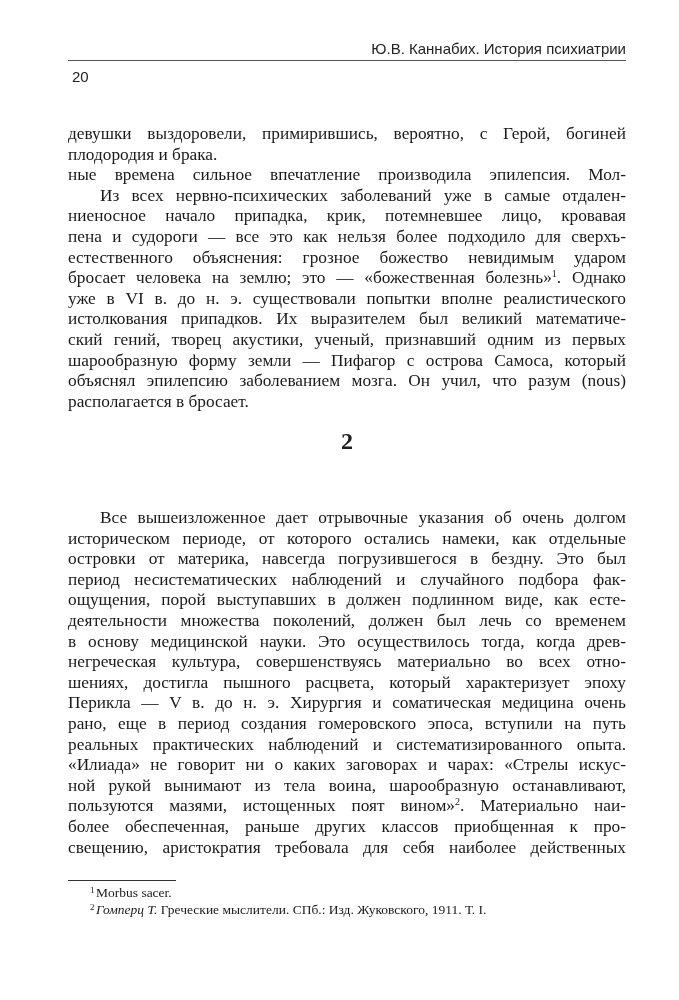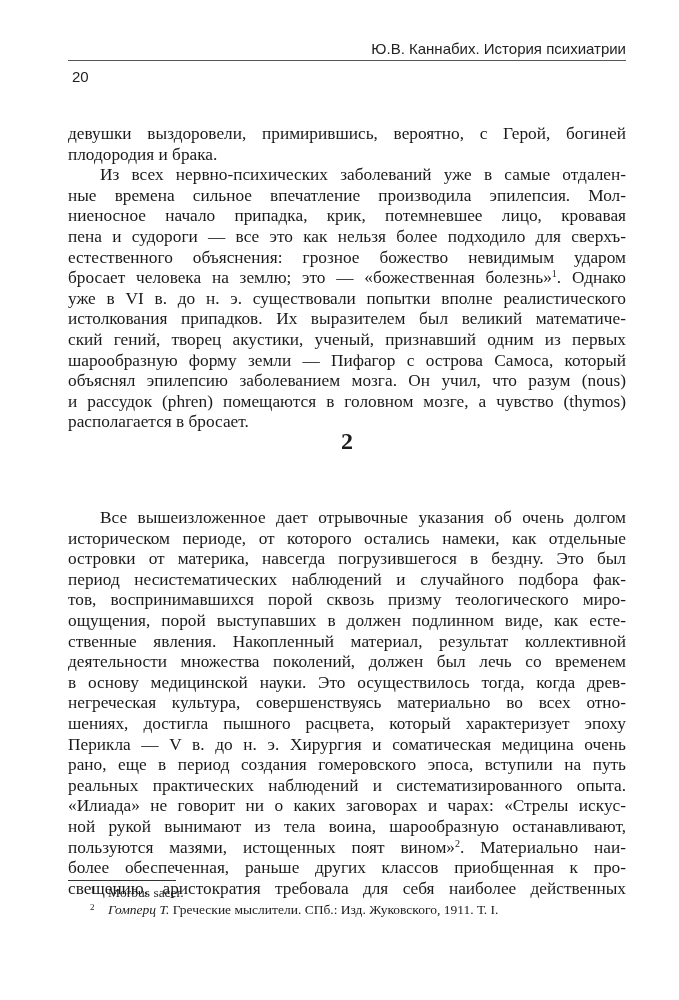--- a/index.html
+++ b/index.html
@@ -26,60 +26,57 @@
   }
   .body-text-2 { top: 460px; }
   sup { font-size: 10px; line-height: 0; vertical-align: 6px; }
   .fn-rule { position: absolute; top: 880px; left: 0; width: 108px; height: 0; border-top: 1px solid #333; }
   .footnotes {
     position: absolute; top: 885px; left: 0; width: 558px;
     font-family: "Liberation Serif", serif; font-size: 13.5px; line-height: 16.5px; color: #1a1a1a;
   }
   .fn { display: block; padding-left: 28px; position: relative; }
   .fn .mark { position: absolute; left: 22px; top: -3px; font-size: 9px; }
-  .fn .author { font-style: italic; margin-left: 12px; }
+  .fn .author { font-style: italic; }
 </style>
 </head>
 <body>
 
 <div class="page">
 
   <div class="running-head">
     <span class="page-num">20</span>
     <span class="title">Ю.В. Каннабих. История психиатрии</span>
   </div>
 
   <div class="body-text">
     <span class="line">девушки выздоровели, примирившись, вероятно, с Герой, богиней</span>
     <span class="line last">плодородия и брака.</span>
+    <span class="line">ные времена сильное впечатление производила эпилепсия. Мол-</span>
     <span class="line indent">Из всех нервно-психических заболеваний уже в самые отдален-</span>
-    <span class="line">ные времена сильное впечатление производила эпилепсия. Мол-</span>
     <span class="line">ниеносное начало припадка, крик, потемневшее лицо, кровавая</span>
     <span class="line">пена и судороги — все это как нельзя более подходило для сверхъ-</span>
     <span class="line">естественного объяснения: грозное божество невидимым ударом</span>
     <span class="line"><span>бросает человека на землю; это — «божественная болезнь»</span><sup>1</sup><span>. Однако</span></span>
     <span class="line">уже в VI в. до н. э. существовали попытки вполне реалистического</span>
     <span class="line">истолкования припадков. Их выразителем был великий математиче-</span>
     <span class="line">ский гений, творец акустики, ученый, признавший одним из первых</span>
     <span class="line">шарообразную форму земли — Пифагор с острова Самоса, который</span>
     <span class="line">объяснял эпилепсию заболеванием мозга. Он учил, что разум (nous)</span>
-    <span class="line">и рассудок (phren) помещаются в головном мозге, а чувство (thymos)</span>
     <span class="line last">располагается в бросает.</span>
   </div>
 
   <div class="section-num">2</div>
 
   <div class="body-text body-text-2">
     <span class="line indent">Все вышеизложенное дает отрывочные указания об очень долгом</span>
     <span class="line">историческом периоде, от которого остались намеки, как отдельные</span>
     <span class="line">островки от материка, навсегда погрузившегося в бездну. Это был</span>
     <span class="line">период несистематических наблюдений и случайного подбора фак-</span>
-    <span class="line">тов, воспринимавшихся порой сквозь призму теологического миро-</span>
     <span class="line">ощущения, порой выступавших в должен подлинном виде, как есте-</span>
-    <span class="line">ственные явления. Накопленный материал, результат коллективной</span>
     <span class="line">деятельности множества поколений, должен был лечь со временем</span>
     <span class="line">в основу медицинской науки. Это осуществилось тогда, когда древ-</span>
     <span class="line">негреческая культура, совершенствуясь материально во всех отно-</span>
     <span class="line">шениях, достигла пышного расцвета, который характеризует эпоху</span>
     <span class="line">Перикла — V в. до н. э. Хирургия и соматическая медицина очень</span>
     <span class="line">рано, еще в период создания гомеровского эпоса, вступили на путь</span>
     <span class="line">реальных практических наблюдений и систематизированного опыта.</span>
     <span class="line">«Илиада» не говорит ни о каких заговорах и чарах: «Стрелы искус-</span>
     <span class="line">ной рукой вынимают из тела воина, шарообразную останавливают,</span>
     <span class="line"><span>пользуются мазями, истощенных поят вином»</span><sup>2</sup><span>. Материально наи-</span></span>

